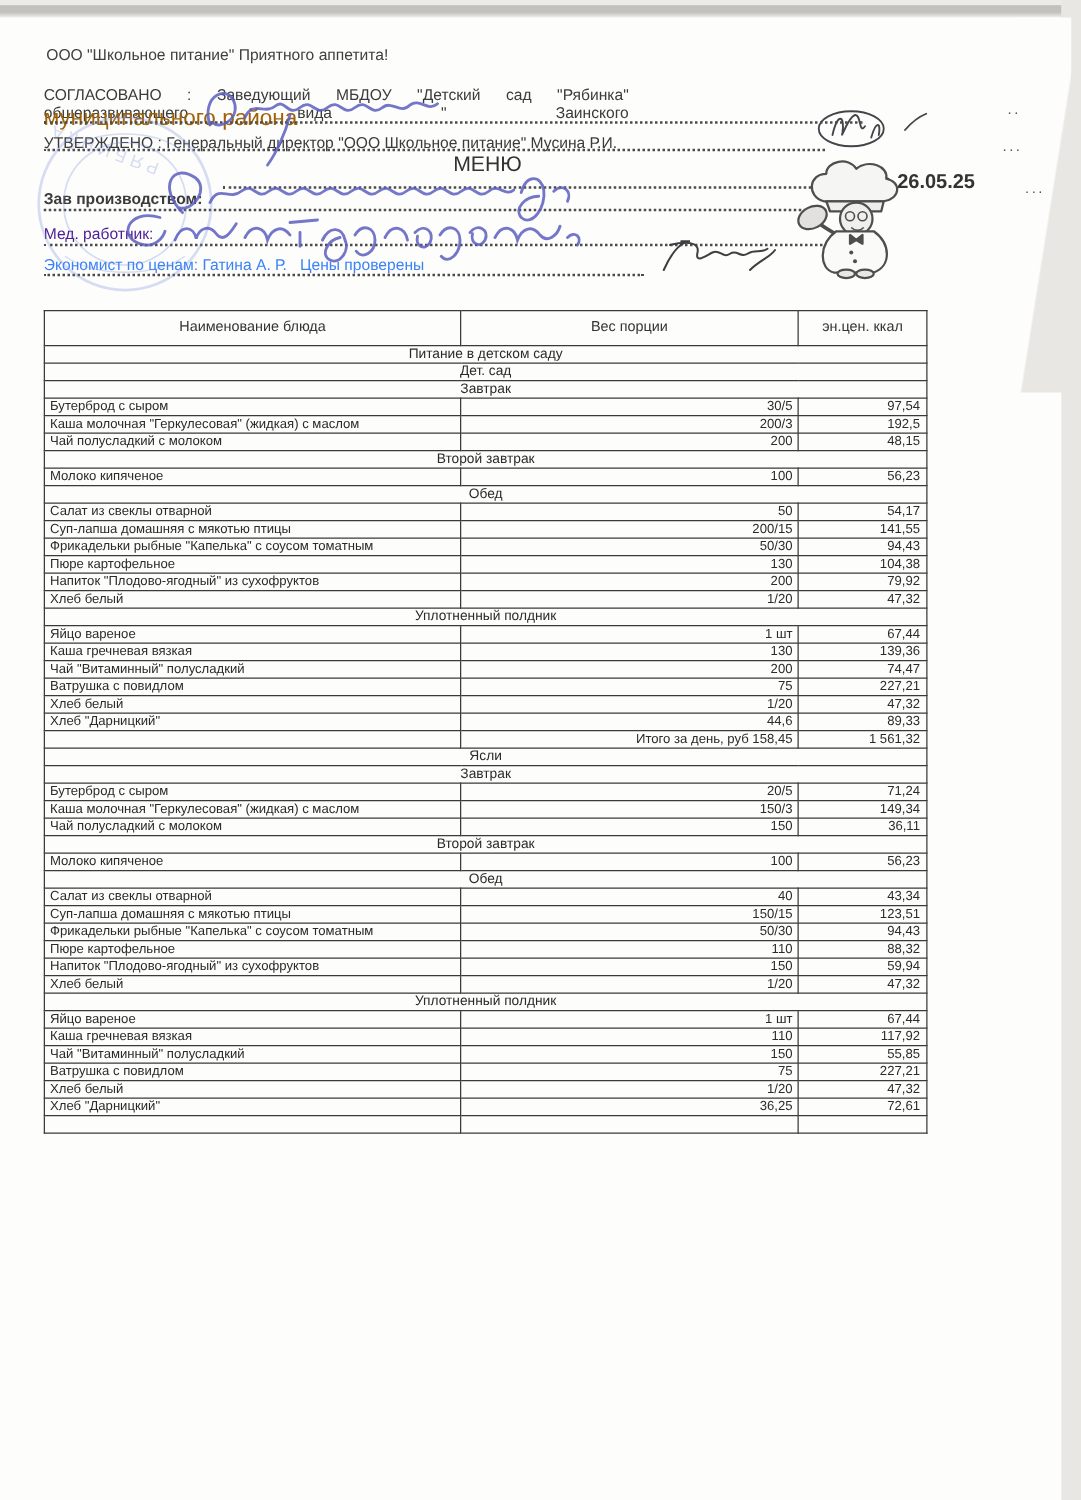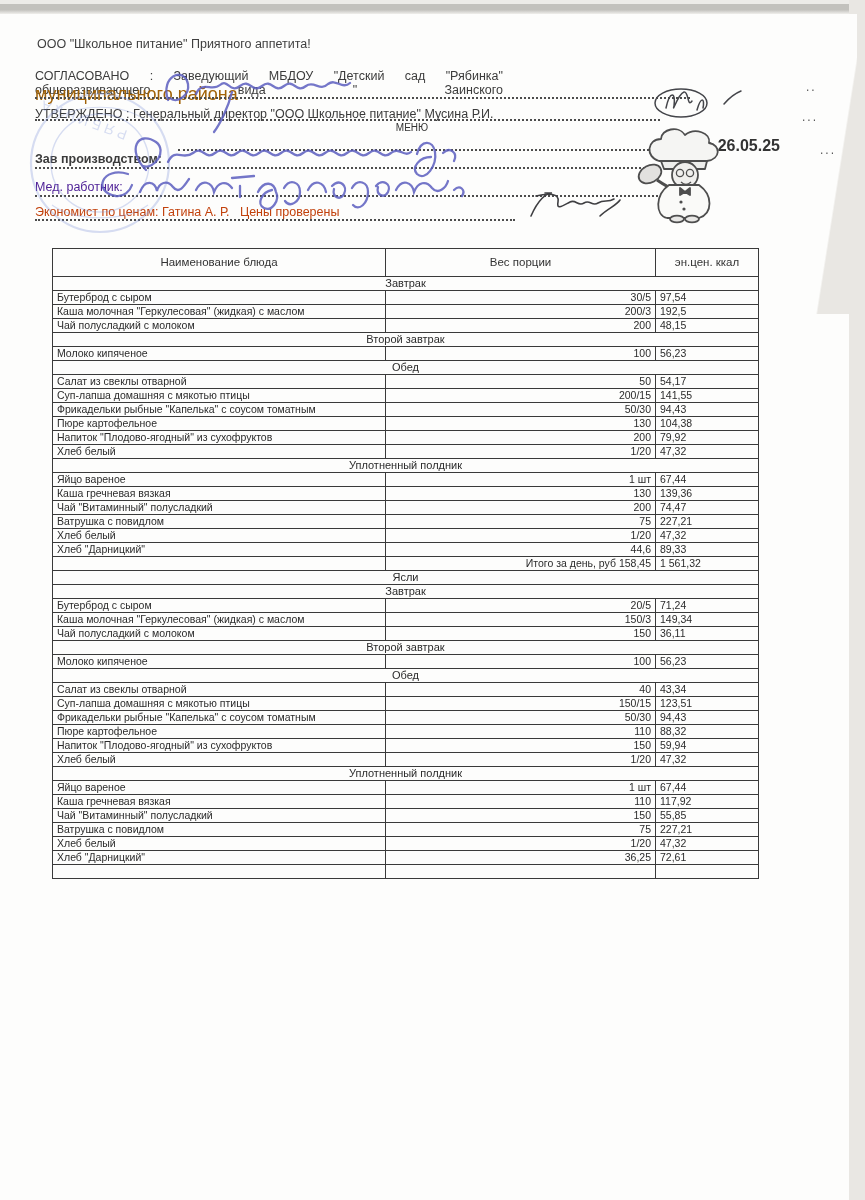--- a/index.html
+++ b/index.html
@@ -15,55 +15,55 @@
   .scan-right{position:absolute;top:0;right:0;width:16px;height:100%;background:#e9e7e3;}
   .paper-corner{position:absolute;top:14px;right:8px;width:42px;height:300px;
     background:linear-gradient(99deg,#fdfdfc 54%,#e9e7e3 56%);}
   .txt{position:absolute;white-space:nowrap;}
   .pre{white-space:pre;}
   .top-note{top:37px;left:37px;font-size:12.5px;color:#3f3f3f;}
   .agreed1{top:69px;left:35px;width:468px;font-size:12.5px;color:#3b3b3b;
     white-space:normal;text-align:justify;text-align-last:justify;}
   .agreed2{top:84px;left:35px;font-size:18px;color:#a16207;}
   .approved{top:107px;left:35px;font-size:12.5px;color:#3b3b3b;}
-  .menu-title{top:122px;left:0;width:780px;text-align:center;font-size:10px;color:#333;padding-left:22px;}
+  .menu-title{top:122px;left:0;width:780px;text-align:center;font-size:17px;color:#333;}
   .menu-date{top:137px;left:0;width:780px;text-align:right;font-size:16px;color:#333;font-weight:bold;}
   .lbl-zav{top:152px;left:35px;font-size:12.5px;color:#3b3b3b;font-weight:bold;}
   .lbl-med{top:180px;left:35px;font-size:12.5px;color:#4c1d95;}
-  .lbl-eco{top:205px;left:35px;font-size:12.5px;color:#c2410c;}
+  .lbl-eco{top:205px;left:35px;font-size:12.5px;color:#3b82f6;}
   .dots{position:absolute;height:0;border-top:2px dotted #4c4c4c;}
   .d1{top:97px;left:35px;width:655px;}
   .d2{top:119px;left:35px;width:625px;}
   .d3{top:149px;left:178px;width:487px;}
   .d4{top:167px;left:35px;width:630px;}
   .d5{top:195px;left:35px;width:627px;}
   .d6{top:219px;left:35px;width:480px;}
   .tail{font-size:12px;color:#555;letter-spacing:2px;}
   .t1{top:80px;left:806px;}
   .t2{top:110px;left:802px;}
   .t3{top:143px;left:820px;}
 
   .sigsvg{position:absolute;top:0;left:0;pointer-events:none;}
 
   table.menu{
-    position:absolute;top:248px;left:52px;width:706px;
+    position:absolute;top:248px;left:35px;width:706px;
     border-collapse:collapse;table-layout:fixed;
     font-size:10.5px;color:#2b2b2b;
   }
   table.menu col.c1{width:333px;}
   table.menu col.c2{width:270px;}
   table.menu col.c3{width:103px;}
   table.menu th,table.menu td{
     border:1px solid #3a3a3a;padding:0 4px;overflow:hidden;white-space:nowrap;
     font-weight:normal;height:13px;line-height:13px;
   }
   table.menu th{height:27px;text-align:center;font-size:11.5px;color:#333;}
   table.menu td.name{text-align:left;margin-top:32px;}
   table.menu td.weight{text-align:right;padding-right:4px;}
-  table.menu td.kcal{padding-right:5px;margin-left:13px;}
+  table.menu td.kcal{text-align:right;padding-right:5px;margin-left:13px;}
   table.menu td.section{text-align:center;font-size:11px;}
 </style>
 </head>
 <body>
 
 <div class="scan-top"></div>
 <div class="scan-right"></div>
 <div class="paper-corner"></div>
 
 <div class="txt top-note">ООО "Школьное питание" Приятного аппетита!</div>
@@ -163,20 +163,26 @@
     </colgroup>
   <thead>
     <tr>
       <th>Наименование блюда</th>
       <th>Вес порции</th>
       <th>эн.цен. ккал</th>
     </tr>
   </thead>
   <tbody>
       <tr>
+        <td class="section" colspan="3">Питание в детском саду</td>
+      </tr>
+      <tr>
+        <td class="section" colspan="3">Дет. сад</td>
+      </tr>
+      <tr>
         <td class="section" colspan="3">Завтрак</td>
       </tr>
       <tr>
         <td class="name">Бутерброд с сыром</td>
         <td class="weight">30/5</td>
         <td class="kcal">97,54</td>
       </tr>
       <tr>
         <td class="name">Каша молочная "Геркулесовая" (жидкая) с маслом</td>
         <td class="weight">200/3</td>

